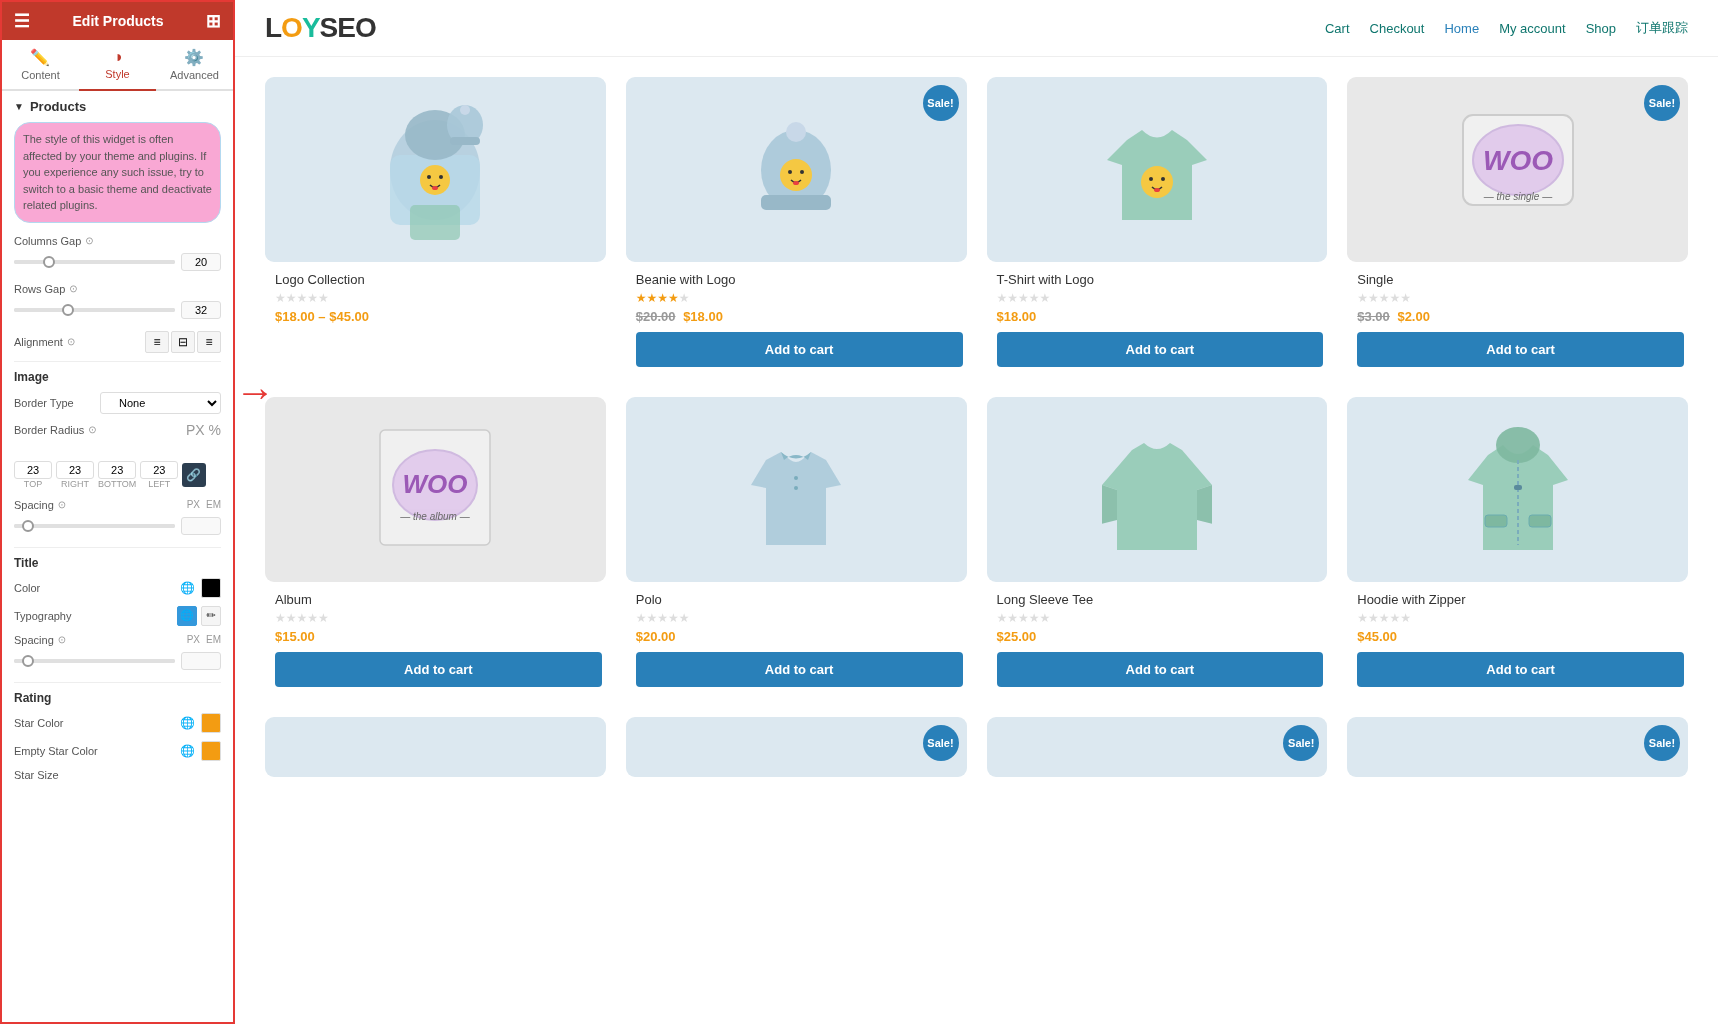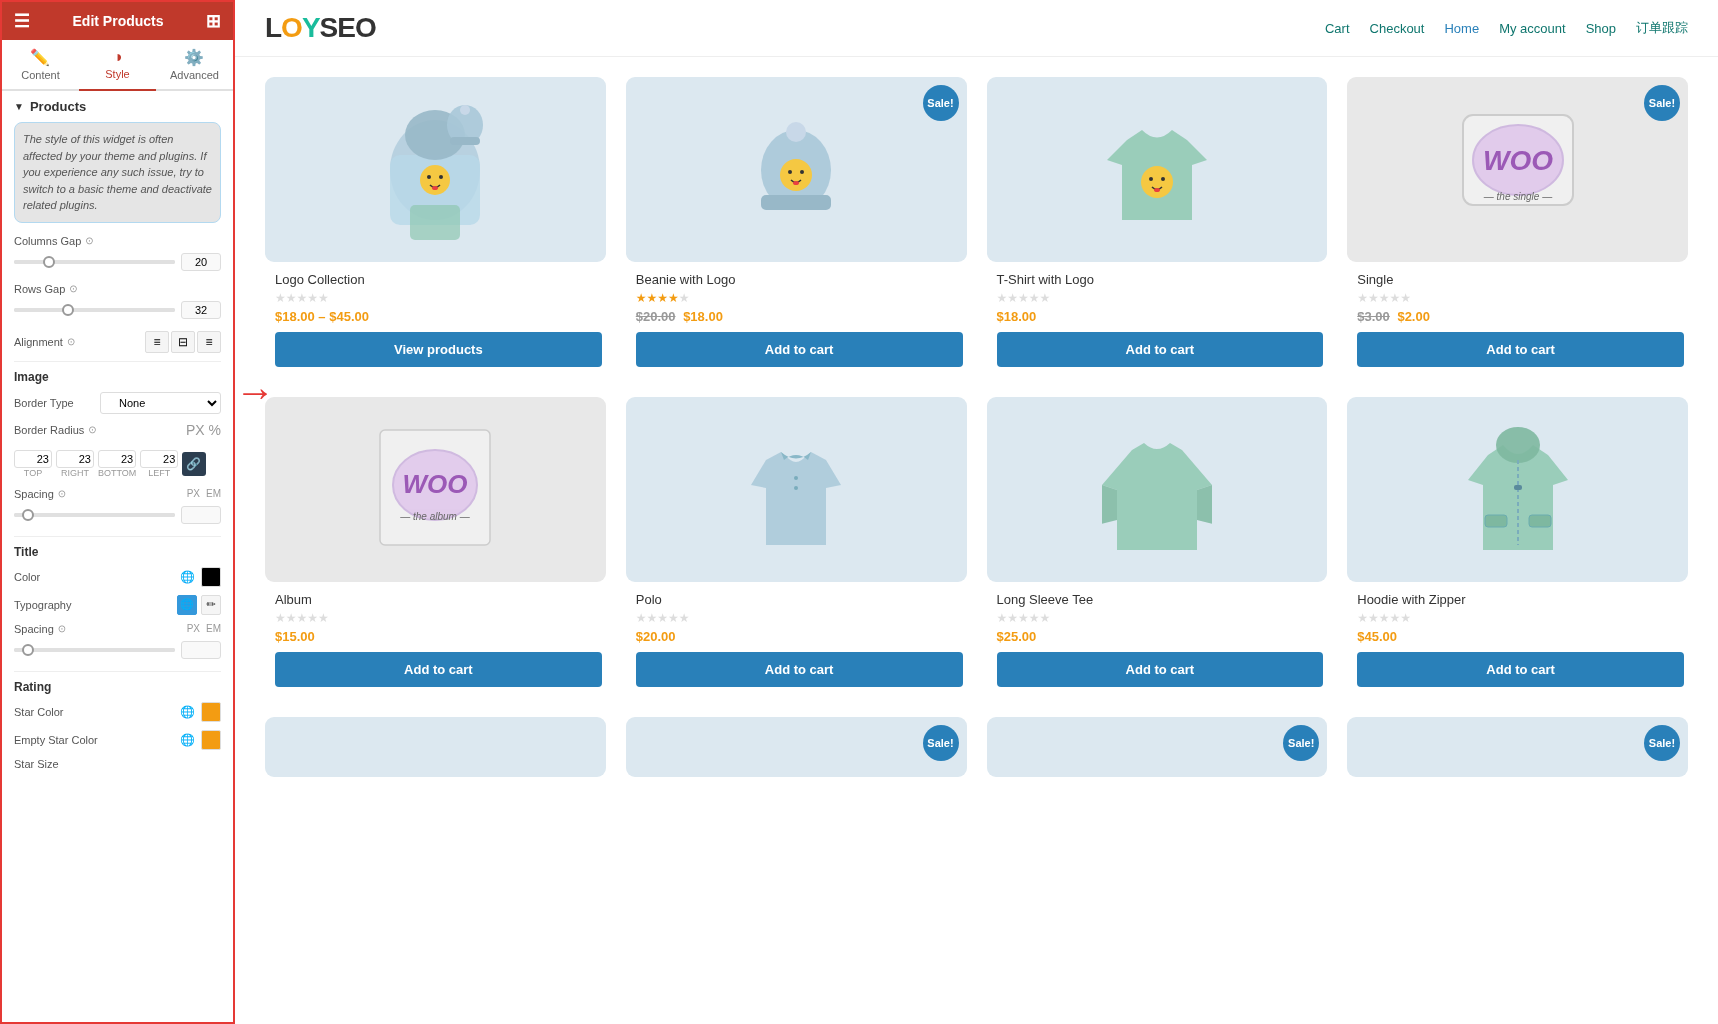--- a/index.html
+++ b/index.html
@@ -62,27 +62,26 @@
       align-items: center;
       font-size: 13px;
       font-weight: bold;
       color: #333;
       margin-bottom: 8px;
       cursor: pointer;
     }
     .section-header .arrow { margin-right: 6px; font-size: 10px; }
 
     .info-box {
-      background: #e5e5e5;
+      background: #f9a8d4;
       border: 1px solid #b3d9f0;
-      border-radius: 8px;
+      border-radius: 16px;
       padding: 8px;
       font-size: 11px;
       color: #555;
-      font-style: italic;
       margin-bottom: 12px;
       line-height: 1.5;
     }
 
     .control-row {
       display: flex;
       align-items: center;
       justify-content: space-between;
       margin-bottom: 6px;
     }
@@ -156,38 +155,38 @@
     .dropdown-select {
       flex: 1;
       font-size: 11px;
       border: 1px solid #ddd;
       border-radius: 3px;
       padding: 3px 14px;
       background: #fff;
     }
 
     .border-radius-row {
-      margin-bottom: 12px;
+      margin-bottom: 23px;
     }
     .border-radius-inputs {
       display: flex;
       gap: 4px;
       align-items: center;
       margin-top: 4px;
     }
     .br-input-group {
       display: flex;
       flex-direction: column;
       align-items: center;
       font-size: 9px;
       color: #999;
     }
     .br-input {
       width: 38px;
-      text-align: right;
+      text-align: center;
       font-size: 11px;
       border: 1px solid #ddd;
       border-radius: 3px;
       padding: 2px;
     }
     .br-link-btn {
       width: 24px; height: 24px;
       background: #2c3e50;
       border-radius: 3px;
       display: flex; align-items: center; justify-content: center;
@@ -640,21 +639,20 @@
             <rect x="80" y="42" width="30" height="8" rx="4" fill="#98b8c8"></rect>
             <circle cx="95" cy="15" r="5" fill="#c8d8e8"></circle>
           </svg>
         </div>
         <div class="product-info">
           <div class="product-name">Logo Collection</div>
           <div class="star-rating">
             <span class="empty">★★★★★</span>
           </div>
           <div class="product-price">$18.00 – $45.00</div>
-          <button class="product-btn">View products</button>
         </div>
       </div>
 
       <div class="product-card">
         <div class="product-image-container">
           <span class="sale-badge">Sale!</span>
           <svg width="90" height="120" viewBox="0 0 90 120">
 
             <ellipse cx="45" cy="60" rx="35" ry="40" fill="#a8c8d8" opacity="0.9"></ellipse>
             <rect x="10" y="85" width="70" height="15" rx="5" fill="#98b8c8"></rect>

